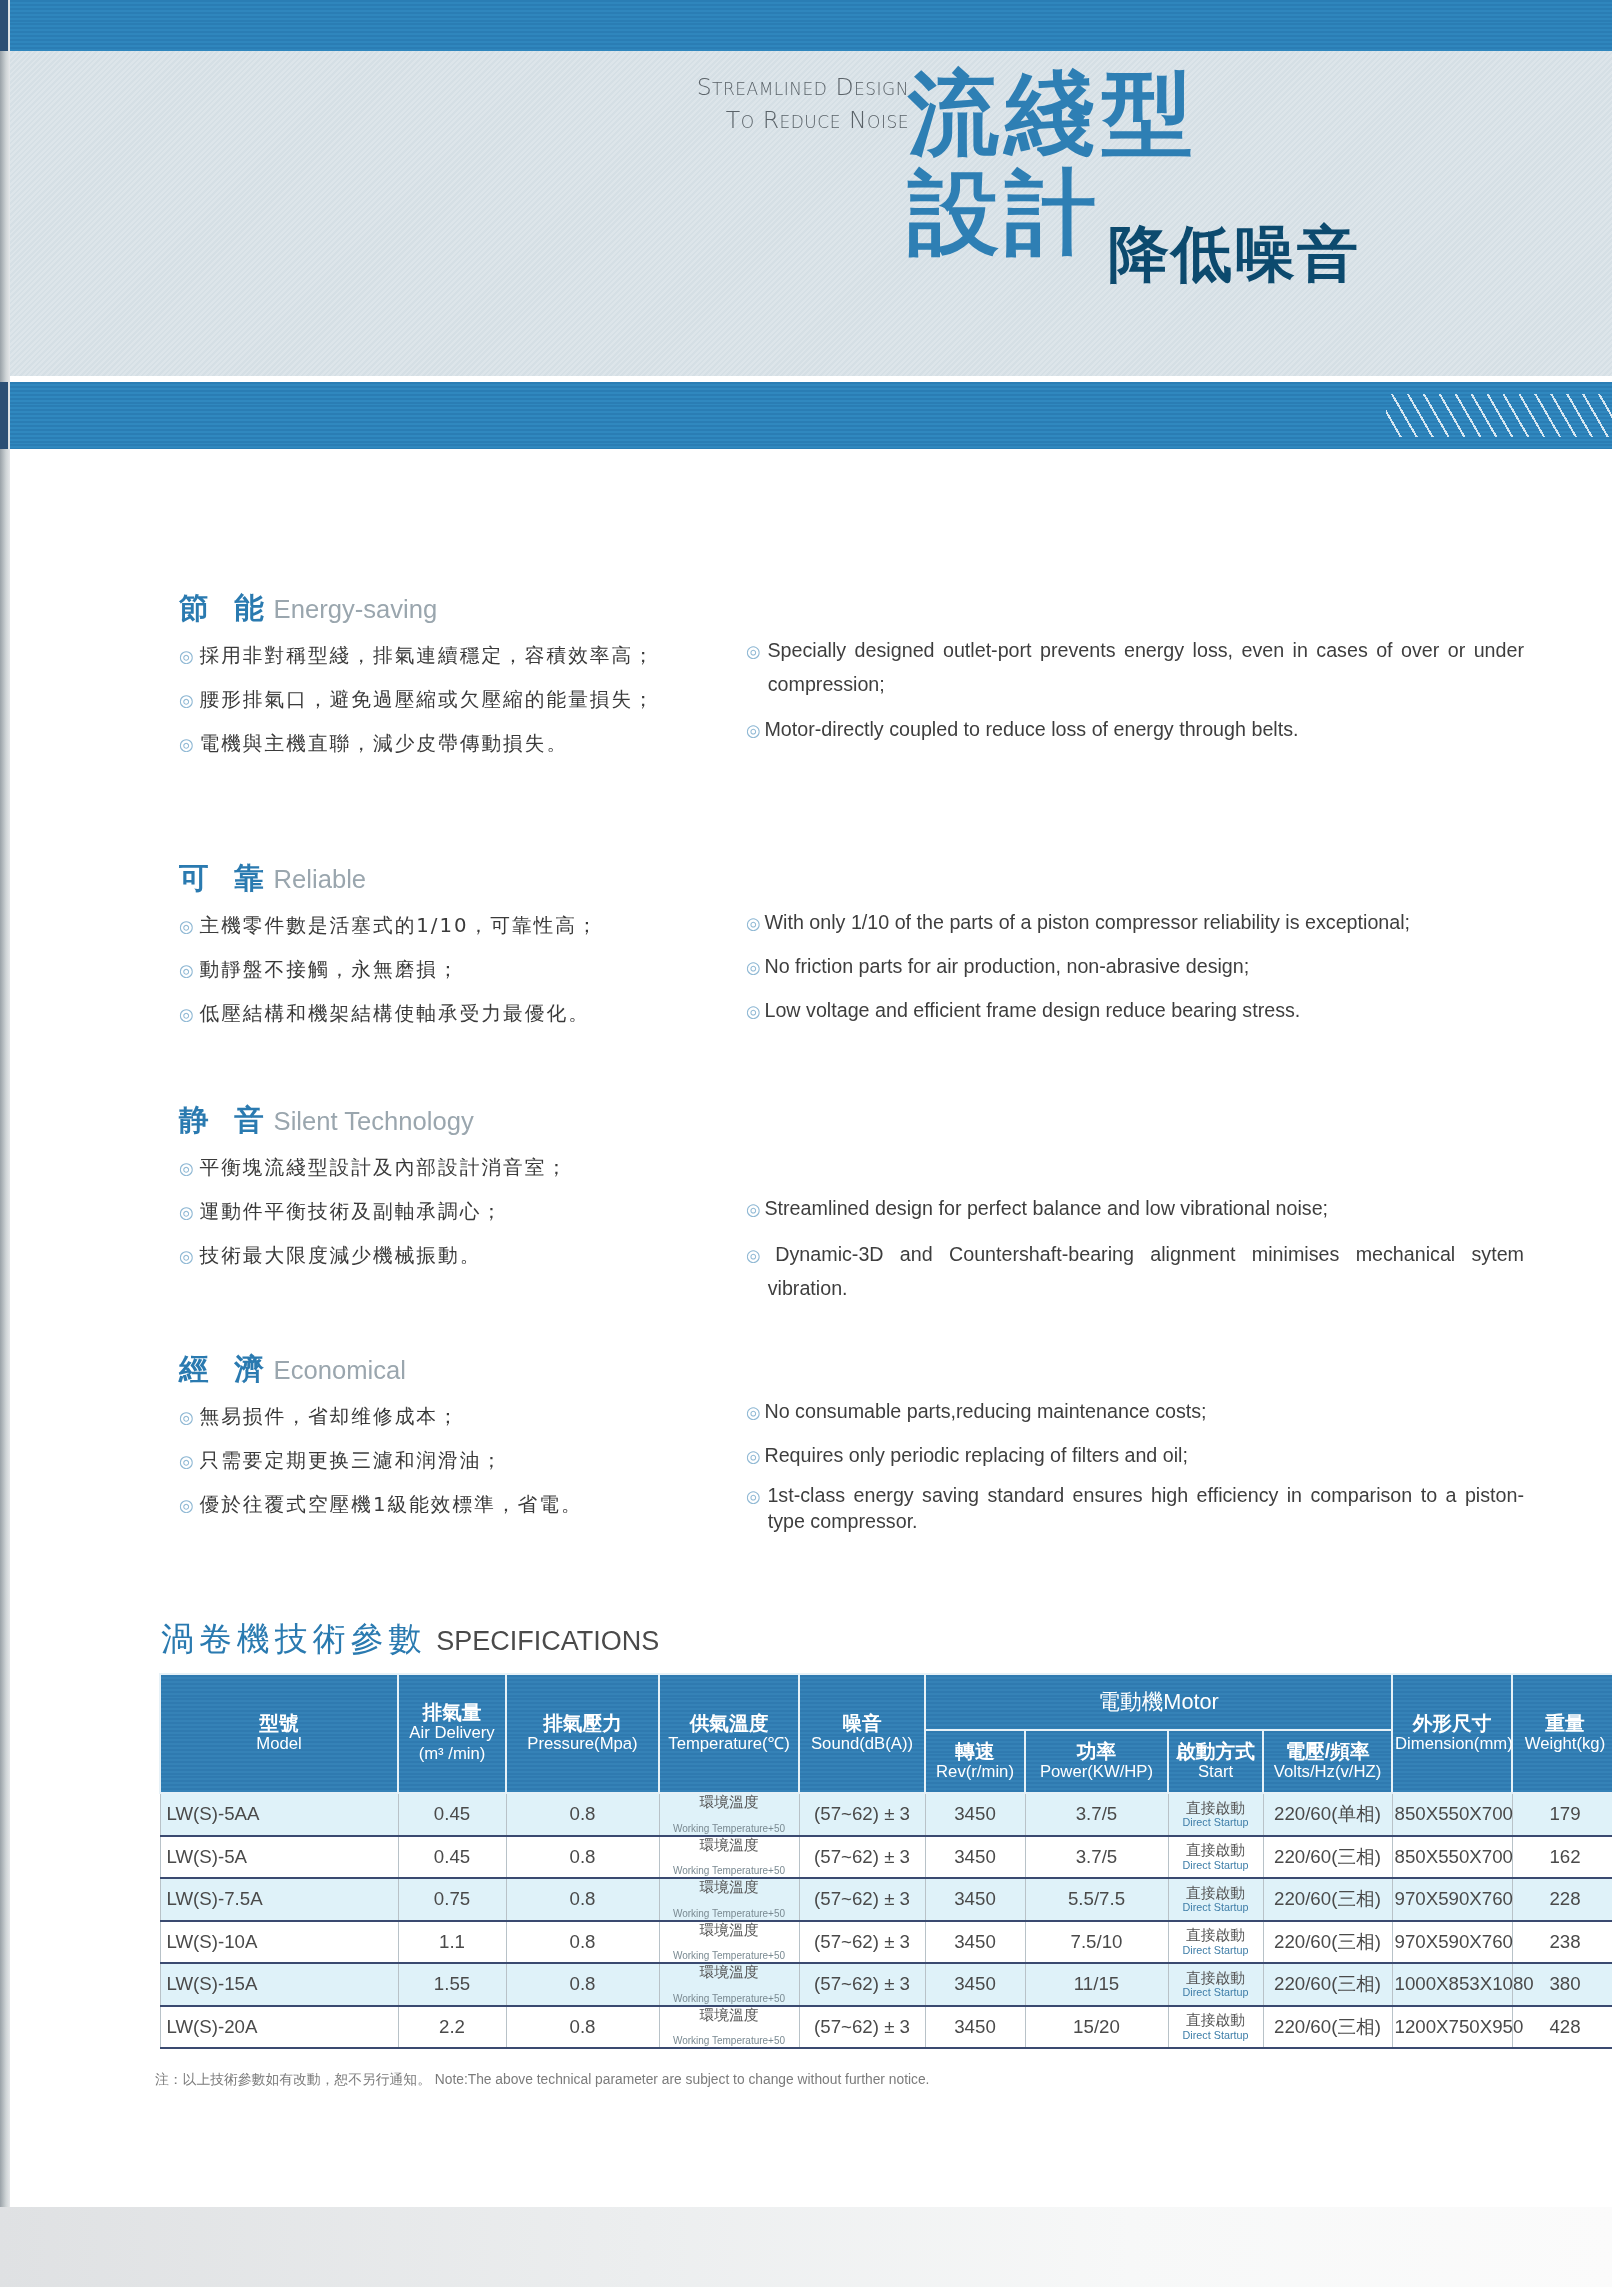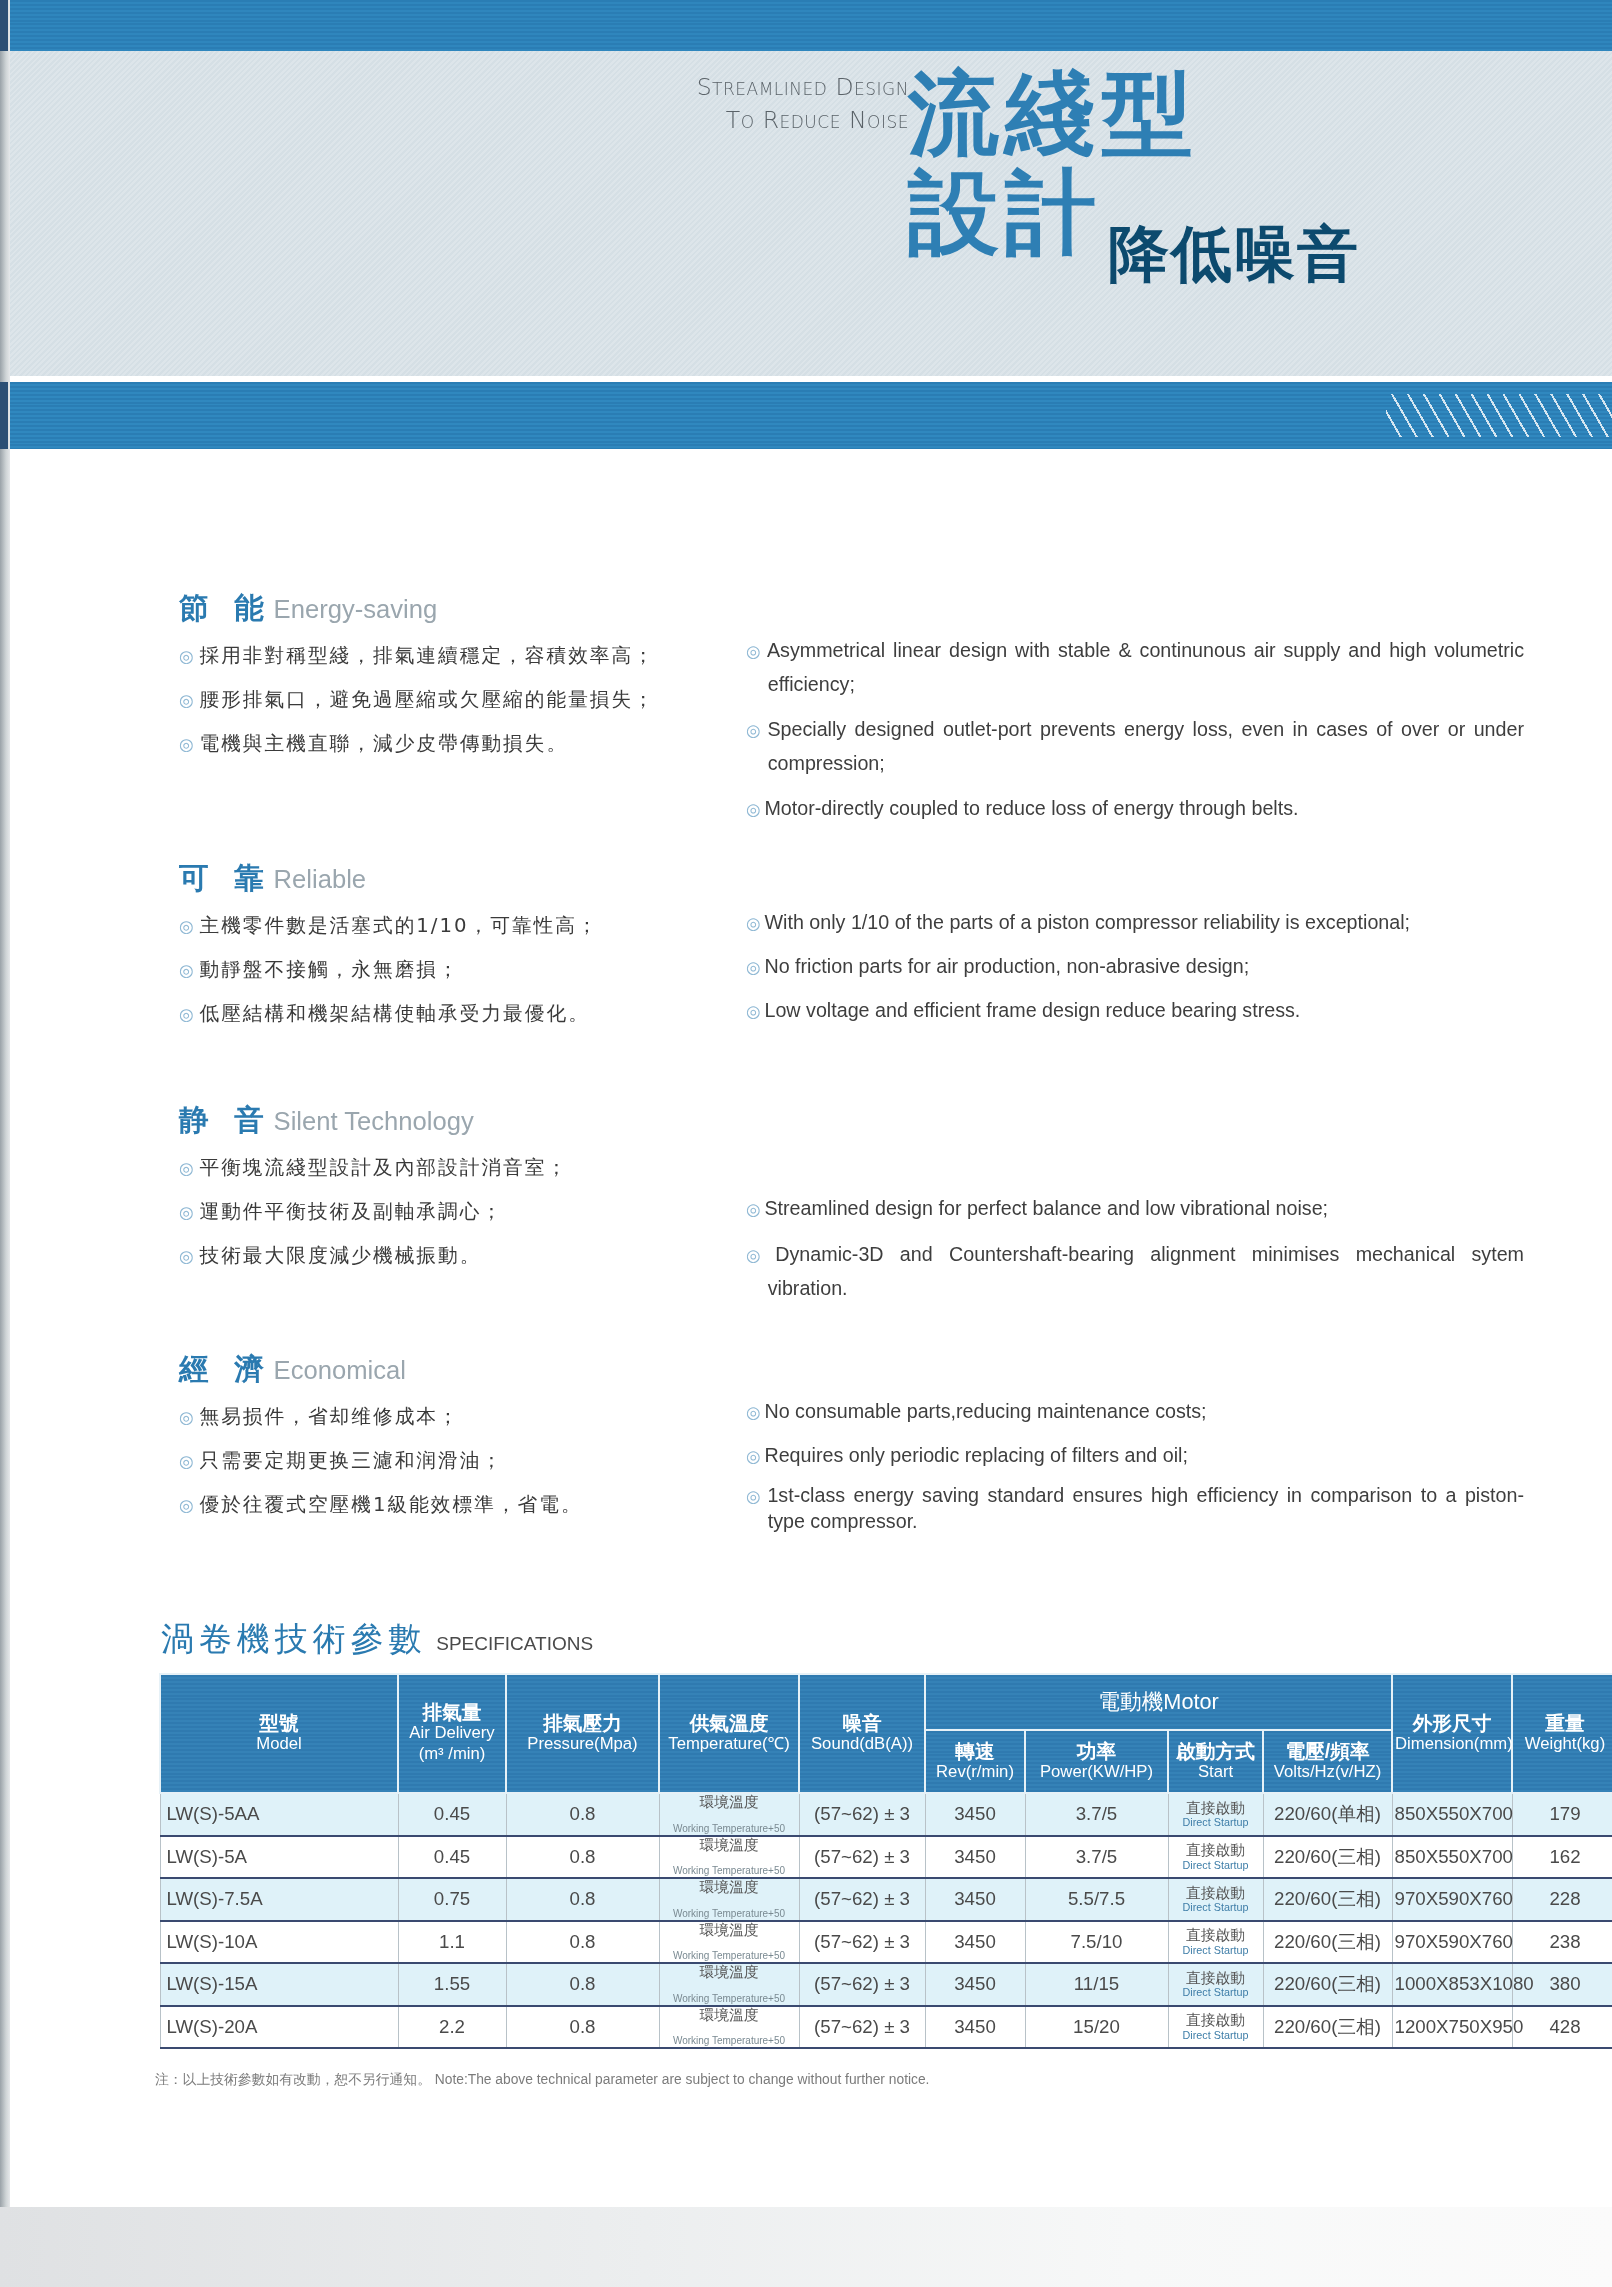--- a/index.html
+++ b/index.html
@@ -63,21 +63,21 @@
     .bullet { color: #8fb8d4; margin-right: 3.9px; font-size: 16.7px; }
 
     .en-list { position: absolute; left: 746px; width: 778px; list-style: none; }
     .en-list li {
       font-size: 19.7px; line-height: 33px; color: #3e3e3e; text-align: justify;
       padding-left: 21.7px; text-indent: -21.7px; margin-bottom: 11.8px; font-family: "Liberation Sans", sans-serif;
     }
 
     .spec-title { position: absolute; left: 161px; top: 1614px; white-space: nowrap; line-height: 49px; }
     .spec-title .zh { font-size: 33px; color: #2a7ab0; letter-spacing: 4.9px; font-family: "DejaVu Sans", sans-serif; }
-    .spec-title .en { font-size: 19px; color: #4a4a4a; margin-left: 9.9px; font-family: "Liberation Sans", sans-serif; }
+    .spec-title .en { font-size: 27px; color: #4a4a4a; margin-left: 9.9px; font-family: "Liberation Sans", sans-serif; }
 
     table.spec {
       position: absolute; left: 159px; top: 1673px; width: 1373px; border-collapse: collapse;
       font-family: "Liberation Sans", sans-serif; table-layout: fixed;
     }
     table.spec th {
       background: repeating-linear-gradient(180deg, #2f7ab0 0px, #2f7ab0 2px, #3582b7 2px, #3582b7 3.9px);
       color: #ffffff; font-weight: normal; font-size: 16.7px; line-height: 20.7px;
       border: 2px solid #e6f1f7; text-align: center; vertical-align: middle; padding: 2px 2px;
     }
@@ -129,21 +129,20 @@
 <section class="feature" style="top:589px;">
   <div class="feature-title">
     <span class="zh">節能</span><span class="en">Energy-saving</span>
   </div>
   <ul class="zh-list">
     <li><span class="bullet">◎</span><span>採用非對稱型綫，排氣連續穩定，容積效率高；</span></li>
     <li><span class="bullet">◎</span><span>腰形排氣口，避免過壓縮或欠壓縮的能量損失；</span></li>
     <li><span class="bullet">◎</span><span>電機與主機直聯，減少皮帶傳動損失。</span></li>
   </ul>
   <ul class="en-list" style="top:45px;">
-    <li><span class="bullet">◎</span><span>Asymmetrical linear design with stable &amp; continunous air supply and high volumetric efficiency;</span></li>
     <li><span class="bullet">◎</span><span>Specially designed outlet-port prevents energy loss, even in cases of over or under compression;</span></li>
     <li><span class="bullet">◎</span><span>Motor-directly coupled to reduce loss of energy through belts.</span></li>
   </ul>
 </section>
 
 <section class="feature" style="top:859px;">
   <div class="feature-title">
     <span class="zh">可靠</span><span class="en">Reliable</span>
   </div>
   <ul class="zh-list">

